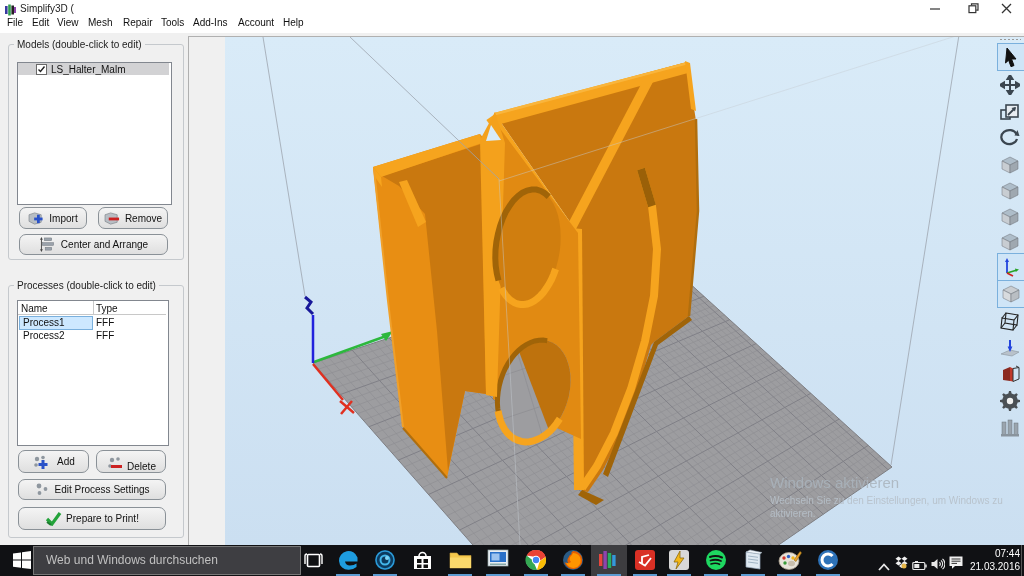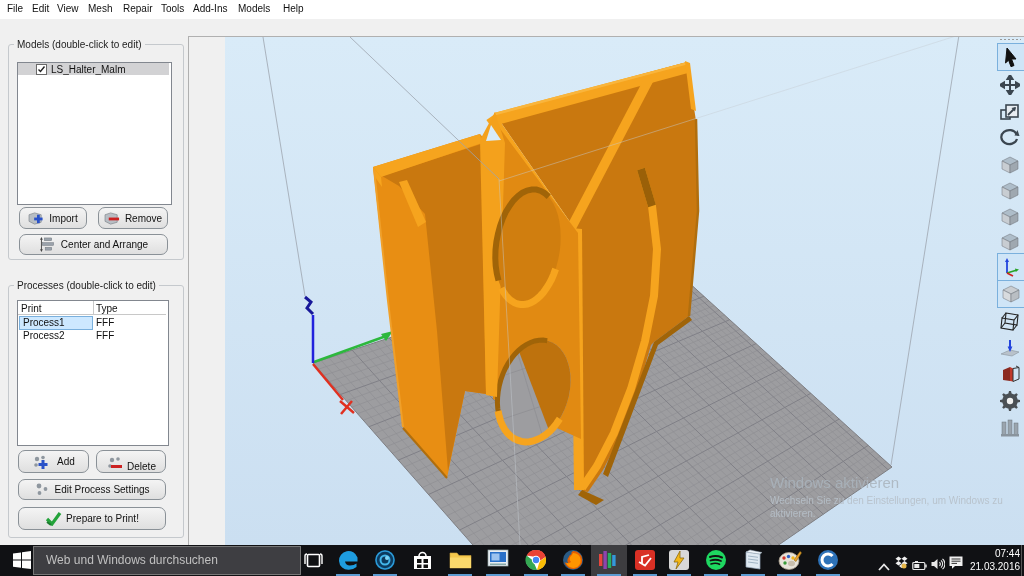--- a/index.html
+++ b/index.html
@@ -23,29 +23,29 @@
         <rect x="9" y="3" width="2" height="6" fill="#8e44ad"></rect>
       </svg></div>
   <div style="position:absolute;left:20px;top:3px;font-size:10px;color:#222;">Simplify3D (</div>
   <svg style="position:absolute;left:928px;top:3px;" width="90" height="11" viewBox="0 0 90 11">
     <line x1="2" y1="6" x2="12" y2="6" stroke="#333" stroke-width="1.2"></line>
     <path d="M43.5,2.5 L43.5,0.8 L50,0.8 L50,7.2 L48.2,7.2" fill="none" stroke="#333" stroke-width="1.2"></path>
     <rect x="41" y="2.8" width="6.8" height="6.8" fill="#fff" stroke="#333" stroke-width="1.2"></rect>
     <path d="M74,1 L83,10 M83,1 L74,10" stroke="#333" stroke-width="1.3"></path>
   </svg>
 
-  <div style="position:absolute;left:0;top:3px;width:1024px;height:16px;background:#ffffff;font-size:10px;color:#111;">
+  <div style="position:absolute;left:0;top:17px;width:1024px;height:16px;background:#ffffff;font-size:10px;color:#111;">
       <span style="position:absolute;left:7px;">File</span>
       <span style="position:absolute;left:32px;">Edit</span>
       <span style="position:absolute;left:57px;">View</span>
       <span style="position:absolute;left:88px;">Mesh</span>
       <span style="position:absolute;left:123px;">Repair</span>
       <span style="position:absolute;left:161px;">Tools</span>
       <span style="position:absolute;left:193px;">Add-Ins</span>
-      <span style="position:absolute;left:238px;">Models</span>
+      <span style="position:absolute;left:238px;">Account</span>
       <span style="position:absolute;left:283px;">Help</span>
     </div>
   <div style="position:absolute;left:0;top:33px;width:1024px;height:3px;background:#f0f0f0;"></div>
 
   <div style="position:absolute;left:188px;top:36px;width:805px;height:508px;border-left:1px solid #b0b0b0;border-top:1px solid #b0b0b0;padding-left:36px;"><svg id="vp" width="805" height="508" viewBox="188 36 805 508">
 <defs>
 <linearGradient id="sky" x1="0" y1="0" x2="0" y2="1">
 <stop offset="0" stop-color="#D9EBF8"></stop>
 <stop offset="1" stop-color="#CBDFF1"></stop>
 </linearGradient>
@@ -142,21 +142,21 @@
         <line x1="2" y1="1" x2="2" y2="15" stroke="#444" stroke-width="1"></line>
         <polygon points="2,0 0.5,3 3.5,3" fill="#444"></polygon>
         <polygon points="2,16 0.5,13 3.5,13" fill="#444"></polygon>
       </svg>
       <span style="margin-left:4px;">Center and Arrange</span>
     </div>
 
 <div class="group" style="left:8px;top:285px;width:174px;height:251px;"></div>
 <div class="glabel" style="left:14px;top:280px;">Processes (double-click to edit)</div>
 <div style="position:absolute;left:17px;top:300px;width:150px;height:144px;background:#fff;border:1px solid #82878f;"></div>
-<div style="position:absolute;left:21px;top:303px;font-size:10px;color:#111;">Print</div>
+<div style="position:absolute;left:21px;top:303px;font-size:10px;color:#111;">Name</div>
 <div style="position:absolute;left:96px;top:303px;font-size:10px;color:#111;">Type</div>
 <div style="position:absolute;left:93px;top:301px;width:1px;height:13px;background:#c8c8c8;"></div>
 <div style="position:absolute;left:18px;top:314px;width:148px;height:1px;background:#c8c8c8;"></div>
 <div style="position:absolute;left:19px;top:316px;width:72px;height:12px;background:#cde8ff;border:1px solid #7ab0dd;"></div>
 <div style="position:absolute;left:23px;top:317px;font-size:10px;color:#111;">Process1</div>
 <div style="position:absolute;left:96px;top:317px;font-size:10px;color:#111;">FFF</div>
 <div style="position:absolute;left:23px;top:330px;font-size:10px;color:#111;">Process2</div>
 <div style="position:absolute;left:96px;top:330px;font-size:10px;color:#111;">FFF</div>
 <div class="btn" style="left:18px;top:450px;width:71px;height:23px;">
       <svg width="17" height="16" viewBox="0 0 17 16">

